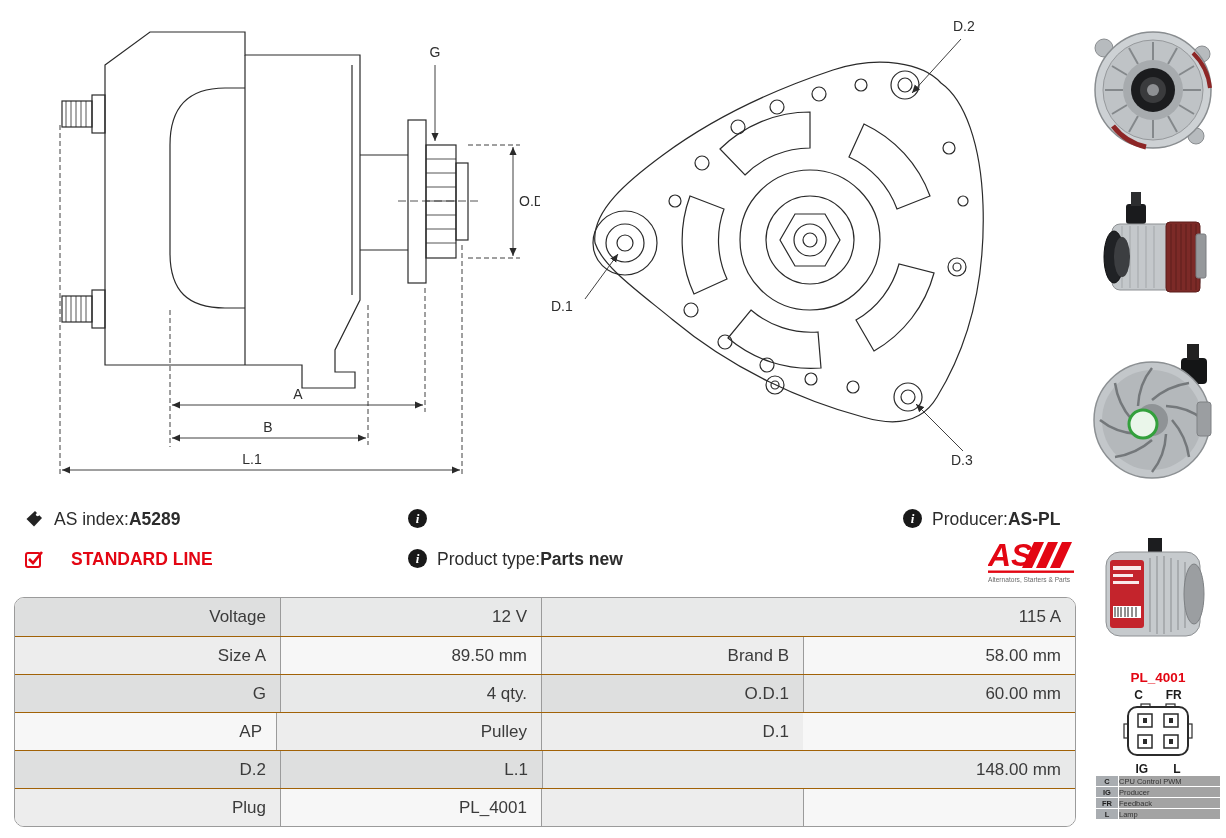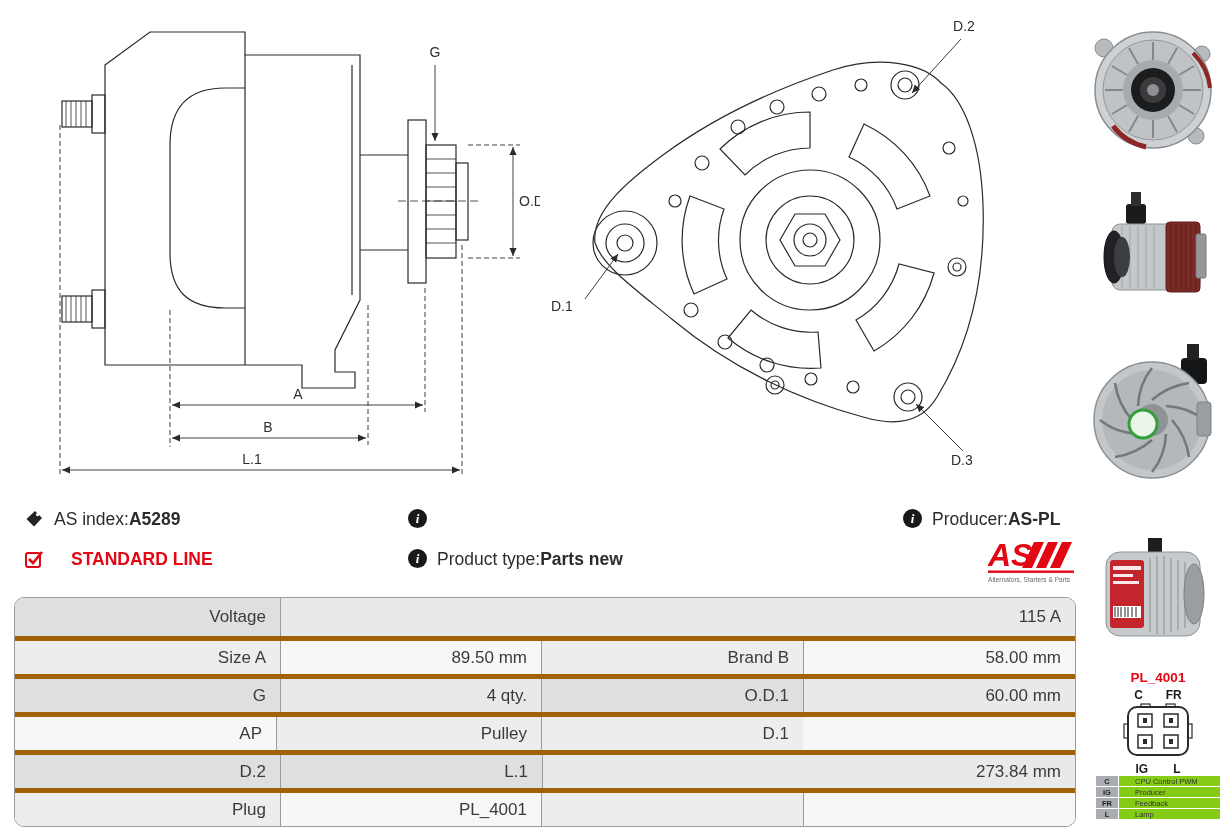--- a/index.html
+++ b/index.html
@@ -11,40 +11,40 @@
   
   .info-item{position:absolute;display:flex;align-items:flex-start;font-size:17.5px;color:#2c2c2c;white-space:nowrap}
   .info-item .ic{margin-right:10px;display:flex;align-items:center}
   .info-item b{margin-left:0}
   .red{color:#e30613}
   .info-i{width:19px;height:19px;border-radius:50%;background:#191919;color:#fff;
           font:italic bold 13px "Liberation Serif",serif;display:flex;align-items:center;justify-content:center}
 
   
   .spec-table{position:absolute;left:14px;top:597px;width:1062px;border:1px solid #9b9b9b;border-radius:10px;overflow:hidden}
-  .spec-row{display:flex;height:38px;border-top:5px solid #a16207}
+  .spec-row{display:flex;height:38px;border-top:1px solid #a16207}
   .spec-row:first-child{border-top:none}
   .spec-row:nth-child(odd){background:#e8e9e9}
   .spec-row:nth-child(even){background:#f7f7f7}
   .cell{display:flex;align-items:center;justify-content:flex-end;padding-right:14px;
         font-size:17px;color:#3b3b3b;border-left:1px solid #9b9b9b}
   .cell:first-child{border-left:none}
   .cell.label{background:rgba(0,0,0,0.04)}
   .c1{width:265px}.c2{width:261px}.c3{width:262px}.c4{flex:1}
 
   
   .plug-title{position:absolute;left:1096px;top:670px;width:124px;text-align:center;
               font-size:13.5px;font-weight:bold;color:#e30613}
   .pin-row{position:absolute;left:1123px;width:70px;display:flex;justify-content:space-around;
            font-weight:bold;font-size:12px;color:#1c1c1c}
   .plug-legend{position:absolute;left:1096px;top:776px;width:124px;display:flex;flex-direction:column;gap:1px}
   .lrow{display:flex;gap:1px;height:10px}
   .lpin{width:22px;background:#a9adb1;font-size:7.5px;font-weight:bold;color:#1e1e1e;
         display:flex;align-items:center;justify-content:center}
-  .ldesc{flex:1;background:#84cc16;font-size:7.5px;color:#333;display:flex;align-items:center;padding-left:16px}
+  .ldesc{flex:1;background:#a3a3a3;font-size:7.5px;color:#333;display:flex;align-items:center;padding-left:0}
 </style>
 </head>
 <body>
 
 <div class="page">
 
   <svg class="abs" style="left:20px;top:5px" width="520" height="485" viewBox="0 0 520 485">
     <defs>
       <marker id="arr1" viewBox="0 0 10 8" markerWidth="9" markerHeight="8" refX="9" refY="4" orient="auto-start-reverse" markerUnits="userSpaceOnUse">
         <path d="M0,0 L9,4 L0,8 Z" fill="#2a2a2a"></path>
@@ -276,20 +276,21 @@
     <polygon points="46,6 56,6 44,32 34,32" fill="#e30613"></polygon>
     <polygon points="60,6 70,6 58,32 48,32" fill="#e30613"></polygon>
     <polygon points="74,6 84,6 72,32 62,32" fill="#e30613"></polygon>
     <rect x="0" y="34.5" width="86" height="2.4" fill="#e30613"></rect>
     <text x="0" y="46" font-size="6.6" fill="#6a6a6a">Alternators, Starters &amp; Parts</text>
   </svg>
 
   <div class="spec-table">
     <div class="spec-row">
       <div class="cell label c1">Voltage</div>
+      <div class="cell value c2">12 V</div>
       <div class="cell value c4">115 A</div>
     </div>
     <div class="spec-row">
       <div class="cell label c1">Size A</div>
       <div class="cell value c2">89.50 mm</div>
       <div class="cell label c3">Brand B</div>
       <div class="cell value c4">58.00 mm</div>
     </div>
     <div class="spec-row">
       <div class="cell label c1">G</div>
@@ -298,21 +299,21 @@
       <div class="cell value c4">60.00 mm</div>
     </div>
     <div class="spec-row">
       <div class="cell value c2">AP</div>
       <div class="cell label c1">Pulley</div>
       <div class="cell label c3">D.1</div>
     </div>
     <div class="spec-row">
       <div class="cell label c1">D.2</div>
       <div class="cell label c3">L.1</div>
-      <div class="cell value c4">273.84 mm</div>
+      <div class="cell value c4">148.00 mm</div>
     </div>
     <div class="spec-row">
       <div class="cell label c1">Plug</div>
       <div class="cell value c2">PL_4001</div>
       <div class="cell label c3"></div>
       <div class="cell value c4"></div>
     </div>
   </div>
 
   <div class="plug-title">PL_4001</div>

